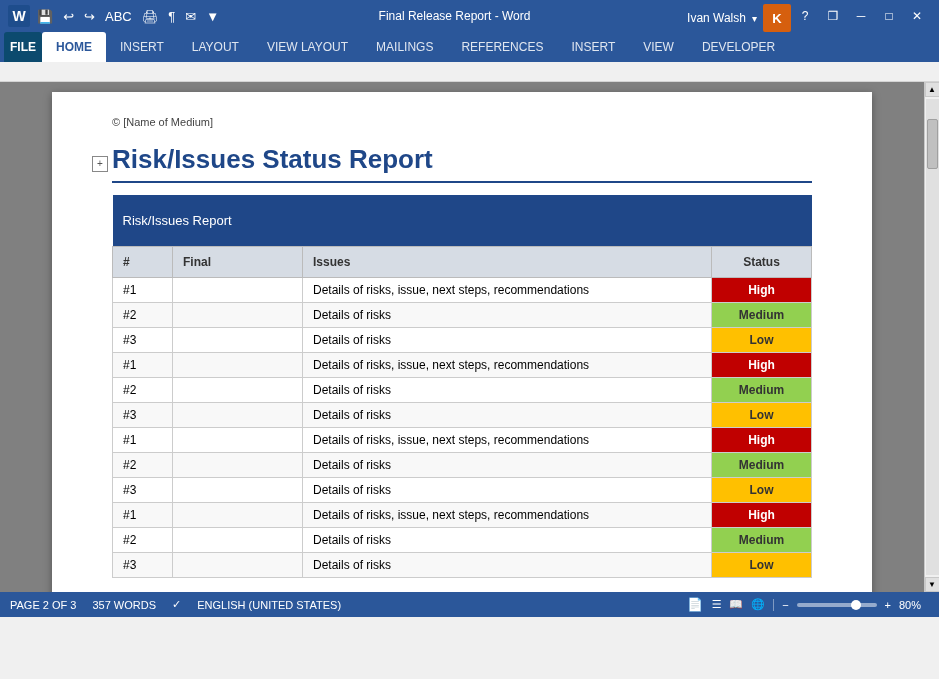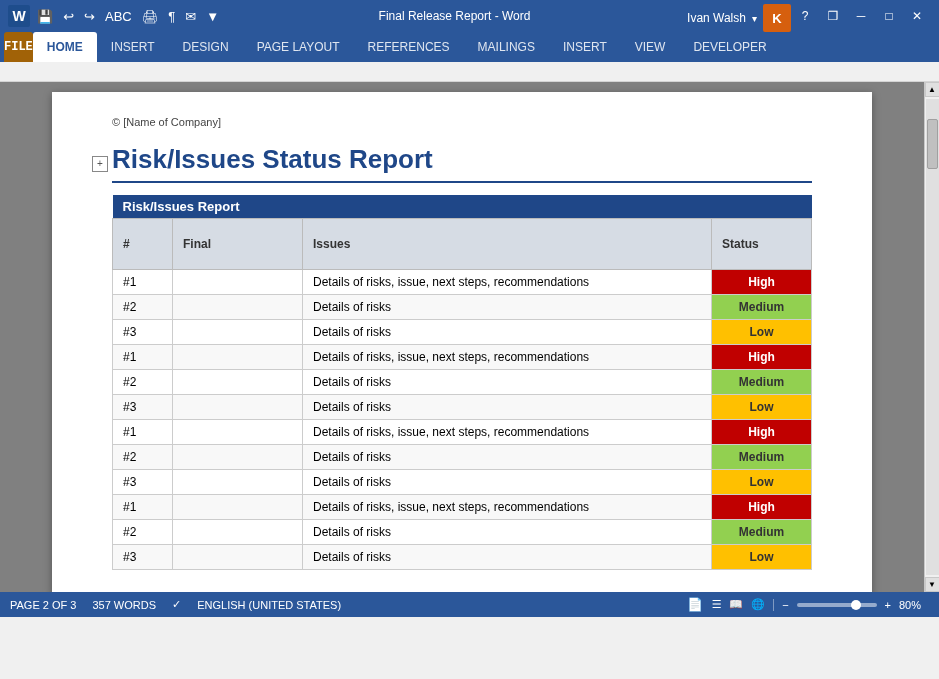--- a/index.html
+++ b/index.html
@@ -32,21 +32,21 @@
       padding: 6px 14px;
       font-size: 12px;
       color: rgba(255,255,255,0.85);
       cursor: pointer;
       border-radius: 3px 3px 0 0;
       height: 30px;
       display: flex;
       align-items: center;
     }
     .ribbon-tab.active { background: white; color: #2b579a; font-weight: 600; }
-    .ribbon-tab.file-tab { background: #a16207; color: white; font-weight: bold; padding: 6px 0; font-family: Liberation Mono, monospace; }
+    .ribbon-tab.file-tab { background: #0c4a6e; color: white; font-weight: bold; padding: 6px 6px; }
 
     #ribbon-content {
       background: white;
       border-bottom: 1px solid #c8c8c8;
       padding: 4px 8px;
       min-height: 60px;
       display: flex;
       align-items: center;
       gap: 2px;
     }
@@ -152,58 +152,58 @@
     <div class="win-ctrl">□</div>
     <div class="win-ctrl close">✕</div>
   </div>
 </div>
 
 <div id="ribbon">
   <div id="ribbon-tabs">
     <div class="ribbon-tab file-tab">FILE</div>
     <div class="ribbon-tab active">HOME</div>
     <div class="ribbon-tab">INSERT</div>
-    <div class="ribbon-tab">DESIGN</div>
-    <div class="ribbon-tab">PAGE LAYOUT</div>
+    <div class="ribbon-tab">LAYOUT</div>
+    <div class="ribbon-tab">VIEW LAYOUT</div>
+    <div class="ribbon-tab">MAILINGS</div>
     <div class="ribbon-tab">REFERENCES</div>
-    <div class="ribbon-tab">MAILINGS</div>
     <div class="ribbon-tab">INSERT</div>
     <div class="ribbon-tab">VIEW</div>
     <div class="ribbon-tab">DEVELOPER</div>
   </div>
 </div>
 
 <div id="ruler-area"></div>
 
 <div id="doc-area" style="display:flex; background:#808080; height: 510px; overflow:hidden;">
   <div style="flex:1; overflow:hidden; display:flex; flex-direction:column;">
 
     <div style="flex:1; overflow-y:auto; padding: 10px 0; background:#808080;">
       <div id="page" style="background:white; width:820px; margin:0 auto; padding:24px 60px; box-shadow:0 2px 8px rgba(0,0,0,0.35); position:relative;">
 
-        <div class="company-line" style="font-size:11px; color:#444; margin-bottom:16px;">© [Name of Company]</div>
+        <div class="company-line" style="font-size:11px; color:#444; margin-bottom:16px;">© [Name of Medium]</div>
 
 
         <div style="position:relative; margin-bottom:12px;">
           <div class="add-btn" style="position:absolute; left:-20px; top:50%; transform:translateY(-50%); width:16px; height:16px; border:1px solid #888; background:white; display:flex; align-items:center; justify-content:center; font-size:10px; cursor:pointer; color:#555;">+</div>
           <h1 class="report-title" style="font-size:26px; font-weight:bold; color:#1f4788; border-bottom:2px solid #1f4788; padding-bottom:6px; margin-bottom:12px;">Risk/Issues Status Report</h1>
         </div>
 
         <table class="risk-table" style="width:100%; border-collapse:collapse; font-size:12px;">
           <tbody>
 
             <tr class="table-header-row" style="background:#1f4788; color:white;">
-              <td colspan="4" style="padding:4px 10px; font-weight:bold; font-size:13px;">Risk/Issues Report</td>
+              <td colspan="4" style="padding:18px 10px; font-weight:normal; font-size:13px;">Risk/Issues Report</td>
             </tr>
 
             <tr class="col-header-row" style="background:#d6dce4;">
               <td style="padding:6px 10px; font-weight:bold; color:#333; border:1px solid #bbb; width:60px;">#</td>
               <td style="padding:6px 10px; font-weight:bold; color:#333; border:1px solid #bbb; width:130px;">Final</td>
               <td style="padding:6px 10px; font-weight:bold; color:#333; border:1px solid #bbb;">Issues</td>
-              <td style="padding:18px 10px; font-weight:bold; color:#333; border:1px solid #bbb; width:100px; text-align:left;">Status</td>
+              <td style="padding:8px 10px; font-weight:bold; color:#333; border:1px solid #bbb; width:100px; text-align:center;">Status</td>
             </tr>
           </tbody>
           <tbody id="table-body">
           <tr class="data-row" style="background: rgb(255, 255, 255);">
     <td style="padding:5px 10px; border:1px solid #ccc;">#1</td>
     <td style="padding:5px 10px; border:1px solid #ccc;"><owner name=""></owner></td>
     <td style="padding:5px 10px; border:1px solid #ccc;">Details of risks, issue, next steps, recommendations</td>
     <td style="padding:5px 10px; border:1px solid #ccc; text-align:center; font-weight:bold; background:#c00000; color:white;">High</td>
   </tr>
               <tr class="data-row" style="background: rgb(248, 248, 248);">

